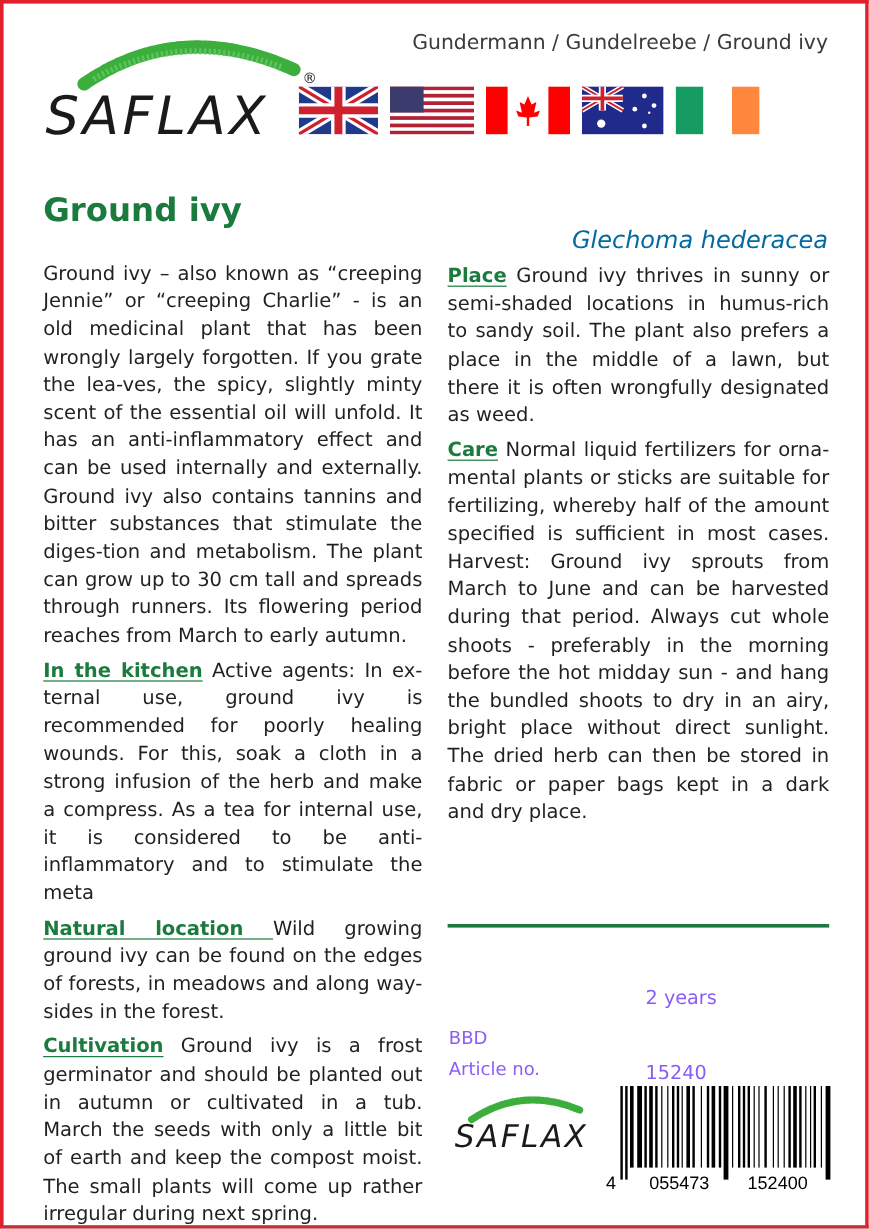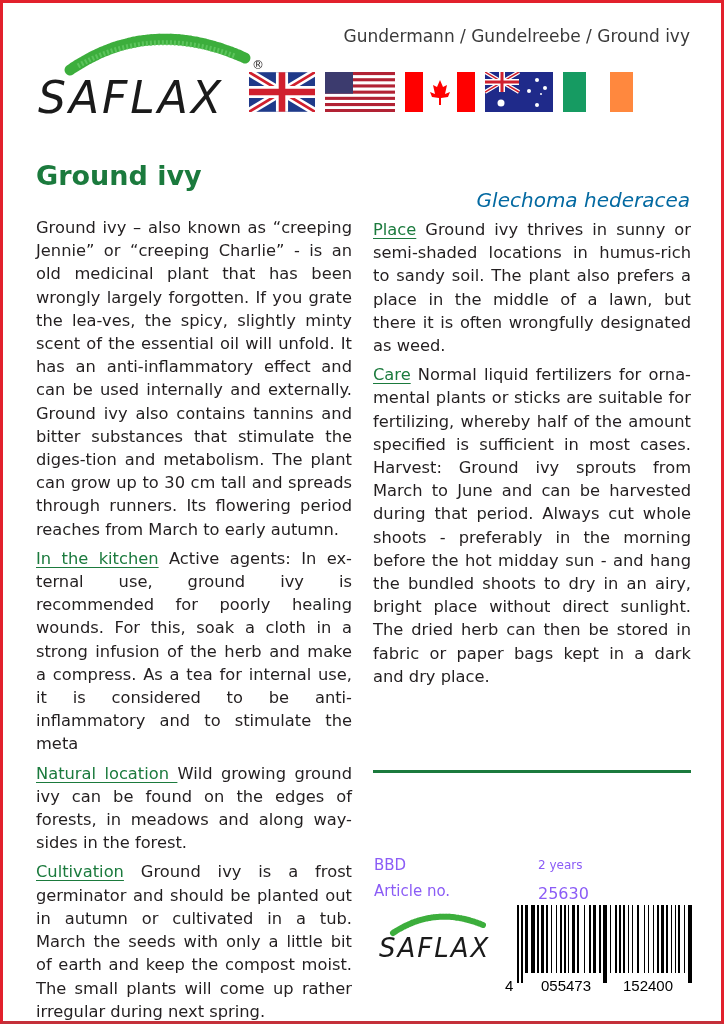--- a/index.html
+++ b/index.html
@@ -13,21 +13,21 @@
   .reg { position:absolute; left:222px; top:38px; font-size:12px; }
   .subtitle { position:absolute; right:34px; top:26px; font-size:17px; color:#3a3a3a; }
   .flags { position:absolute; left:249px; top:72px; height:42px; display:flex; gap:10px; }
   .flag { height:40px; position:relative; }
   .title { position:absolute; left:36px; top:160px; font-size:27px; font-weight:bold; color:#1b7a3d; }
   .latin { position:absolute; right:34px; top:188px; font-size:20px; color:#0369a1;font-style:italic; }
   .col { position:absolute; font-size:16.3px; line-height:23.2px; text-align:justify; }
   .col-left { left:36px; top:216px; width:316px; }
   .col-right { left:373px; top:218px; width:318px; }
   .col p { margin:0 0 6px 0; }
-  .h { color:#1b7a3d; font-weight:normal; text-decoration:underline; text-underline-offset:3px; }
+  .h { color:#1b7a3d; font-weight:bold; text-decoration:underline; text-underline-offset:3px; }
   .rule { position:absolute; left:373px; top:770px; width:318px; height:3px; background:#1b7a3d; }
   .meta { position:absolute; font-size:15px; color:#8b5cf6; }
   .barcode { position:absolute; left:505px; top:905px; width:190px; height:90px; }
   .logo2 { position:absolute; left:375px; top:905px; width:125px; height:70px; }
   .logo2-text { position:absolute; left:4px; top:28px; font-style:italic; font-size:26px; letter-spacing:2px; color:#1a1a1a; }
 </style>
 </head>
 <body>
 
 <div class="frame"></div>
@@ -105,23 +105,23 @@
 </div>
 
 <div class="col col-right">
   <p><span class="h">Place</span><span> Ground ivy thrives in sunny or semi-shaded locations in humus-rich to sandy soil. The plant also prefers a place in the middle of a lawn, but there it is often wrongfully designated as weed.</span></p>
   <p><span class="h">Care</span><span> Normal liquid fertilizers for orna-mental plants or sticks are suitable for fertilizing, whereby half of the amount specified is sufficient in most cases. Harvest: Ground ivy sprouts from March to June and can be harvested during that period. Always cut whole shoots - preferably in the morning before the hot midday sun - and hang the bundled shoots to dry in an airy, bright place without direct sunlight. The dried herb can then be stored in fabric or paper bags kept in a dark and dry place.</span></p>
 </div>
 
 <div class="rule"></div>
 
 <div class="meta" style="left:374px;top:856px">BBD</div>
-<div class="meta" style="left:538px;top:858px;font-size:12px">2 years</div>
+<div class="meta" style="left:538px;top:822px;font-size:16px">2 years</div>
 <div class="meta" style="left:374px;top:882px">Article no.</div>
-<div class="meta" style="left:538px;top:884px;font-size:16px">25630</div>
+<div class="meta" style="left:538px;top:884px;font-size:16px">15240</div>
 
 <div class="logo2">
   <svg width="125" height="35" style="position:absolute;left:0;top:0">
     <path d="M18 28 Q60 0 108 20" stroke="#3cae3c" stroke-width="6" fill="none" stroke-linecap="round" stroke-dasharray="2 1"></path>
   </svg>
   <span class="logo2-text">SAFLAX</span>
 </div>
 
 <svg class="barcode" width="190" height="90">
   <g id="bars" fill="#000">

